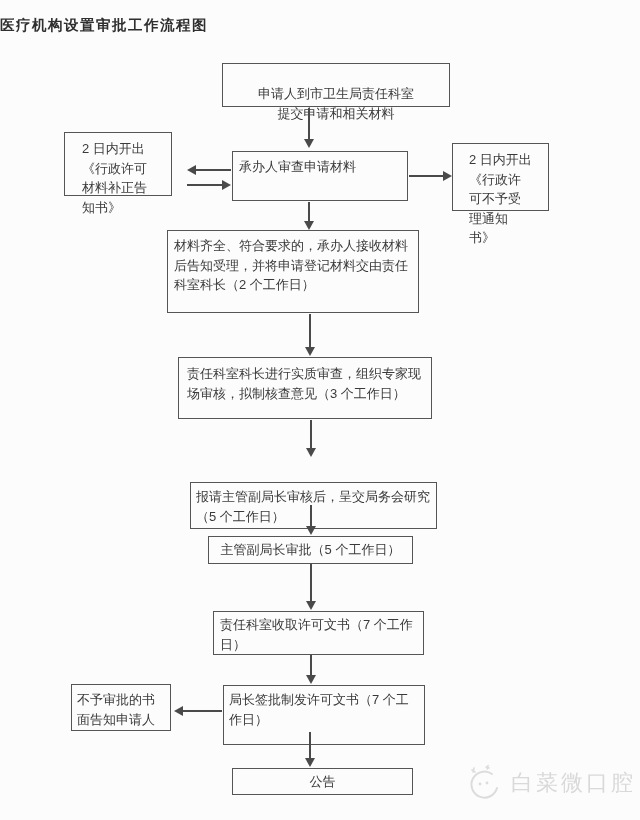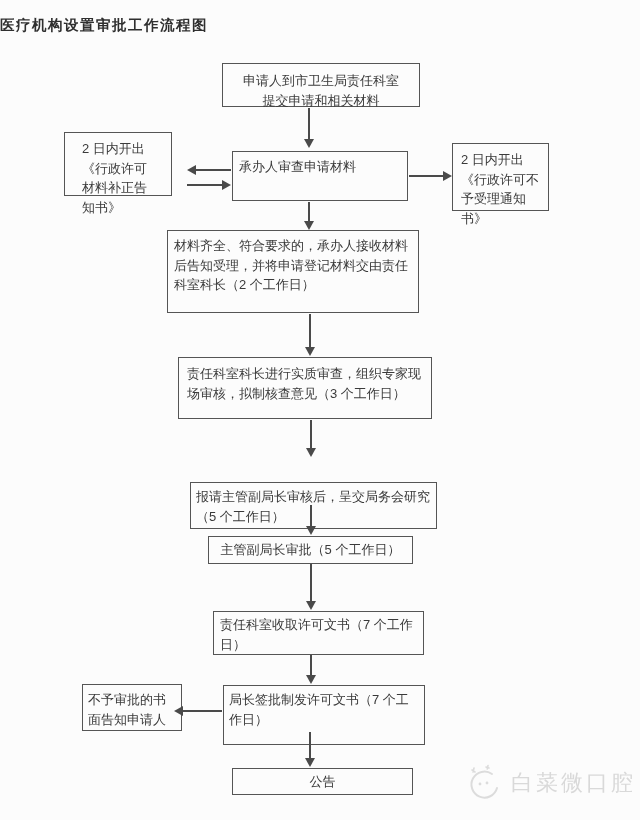--- a/index.html
+++ b/index.html
@@ -49,30 +49,30 @@
     font-size:22px;letter-spacing:3px;font-weight:500;white-space:nowrap;
   }
 </style>
 </head>
 <body>
 
 <div class="canvas">
 
   <h1 class="title">医疗机构设置审批工作流程图</h1>
 
-  <div class="node node--center" style="left:222px;top:63px;width:198px;height:44px;padding-top:7px;">申请人到市卫生局责任科室
+  <div class="node node--center" style="left:222px;top:63px;width:228px;height:44px;padding-top:20px;">申请人到市卫生局责任科室
 提交申请和相关材料</div>
 
   <div class="av" style="left:308px;top:108px;height:31px;"></div>
 
   <div class="node" style="left:64px;top:132px;width:108px;height:64px;padding:6px 17px;">2 日内开出《行政许可材料补正告知书》</div>
 
   <div class="node" style="left:232px;top:151px;width:176px;height:50px;">承办人审查申请材料</div>
 
-  <div class="node" style="left:452px;top:143px;width:97px;height:68px;padding:6px 8px;">2 日内开出《行政许可不予受理通知书》</div>
+  <div class="node" style="left:452px;top:143px;width:97px;height:68px;padding:6px 16px;">2 日内开出《行政许可不予受理通知书》</div>
 
   <div class="ah ah--left" style="left:196px;top:169px;width:35px;"></div>
 
   <div class="ah ah--right" style="left:187px;top:184px;width:35px;"></div>
 
   <div class="ah ah--right" style="left:409px;top:175px;width:34px;"></div>
 
   <div class="av" style="left:308px;top:202px;height:19px;"></div>
 
   <div class="node" style="left:167px;top:230px;width:252px;height:83px;">材料齐全、符合要求的，承办人接收材料后告知受理，并将申请登记材料交由责任科室科长（2 个工作日）</div>
@@ -90,21 +90,21 @@
   <div class="node node--center" style="left:208px;top:536px;width:205px;height:28px;padding:3px 4px;">主管副局长审批（5 个工作日）</div>
 
   <div class="av" style="left:310px;top:564px;height:37px;"></div>
 
   <div class="node" style="left:213px;top:611px;width:211px;height:44px;padding:3px 6px;">责任科室收取许可文书（7 个工作日）</div>
 
   <div class="av" style="left:310px;top:655px;height:20px;"></div>
 
   <div class="node" style="left:223px;top:685px;width:202px;height:60px;padding:4px 5px;">局长签批制发许可文书（7 个工作日）</div>
 
-  <div class="node" style="left:82px;top:684px;width:100px;height:47px;padding:5px 5px;">不予审批的书面告知申请人</div>
+  <div class="node" style="left:71px;top:684px;width:100px;height:47px;padding:5px 5px;">不予审批的书面告知申请人</div>
 
   <div class="ah ah--left" style="left:183px;top:710px;width:39px;"></div>
 
   <div class="av" style="left:309px;top:732px;height:26px;"></div>
 
   <div class="node node--center" style="left:232px;top:768px;width:181px;height:27px;padding:3px 4px;">公告</div>
 
   <div class="watermark">
     <svg width="40" height="42" viewBox="0 0 40 42">
       <path d="M28 12 A 13 13 0 1 0 33 26" fill="none" stroke="#dcdcdc" stroke-width="2" stroke-linecap="round"></path>

